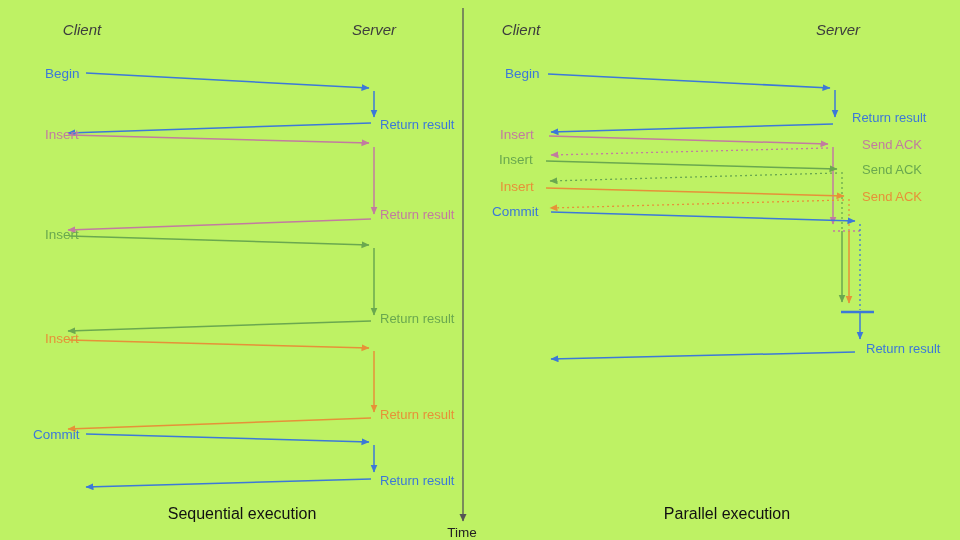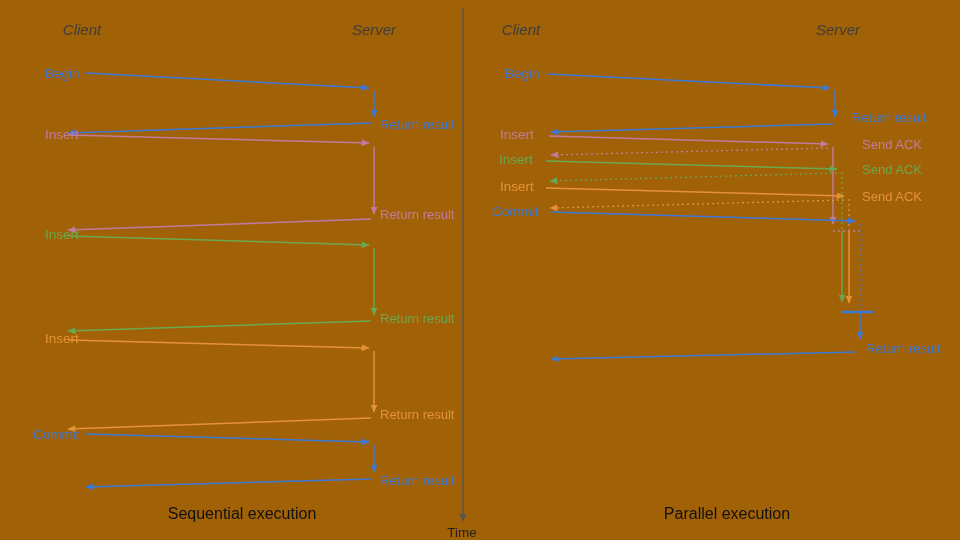--- a/index.html
+++ b/index.html
@@ -1,16 +1,16 @@
 <!DOCTYPE html>
 <html><head>
 <meta charset="utf-8">
 <style>
   html,body{margin:0;padding:0;background:#ffffff;}
-  .stage{position:relative;width:960px;height:540px;background:#a16207;overflow:hidden;
+  .stage{position:relative;width:960px;height:540px;background:#bef264;overflow:hidden;
          font-family:"Liberation Sans", sans-serif;text-decoration:underline;}
   svg{display:block;}
   text{font-family:"Liberation Sans", sans-serif;}
   .lane-header{font-size:15px;font-style:italic;fill:#3d3d3d;}
   .op-label{font-size:13.5px;}
   .resp-label{font-size:13px;}
   .caption{font-size:16px;fill:#111111;}
   .time-label{font-size:13.5px;fill:#222222;}
   .ln{fill:none;stroke-width:1.5;}
   .dotted{stroke-dasharray:2 3;stroke-width:1.3;}

